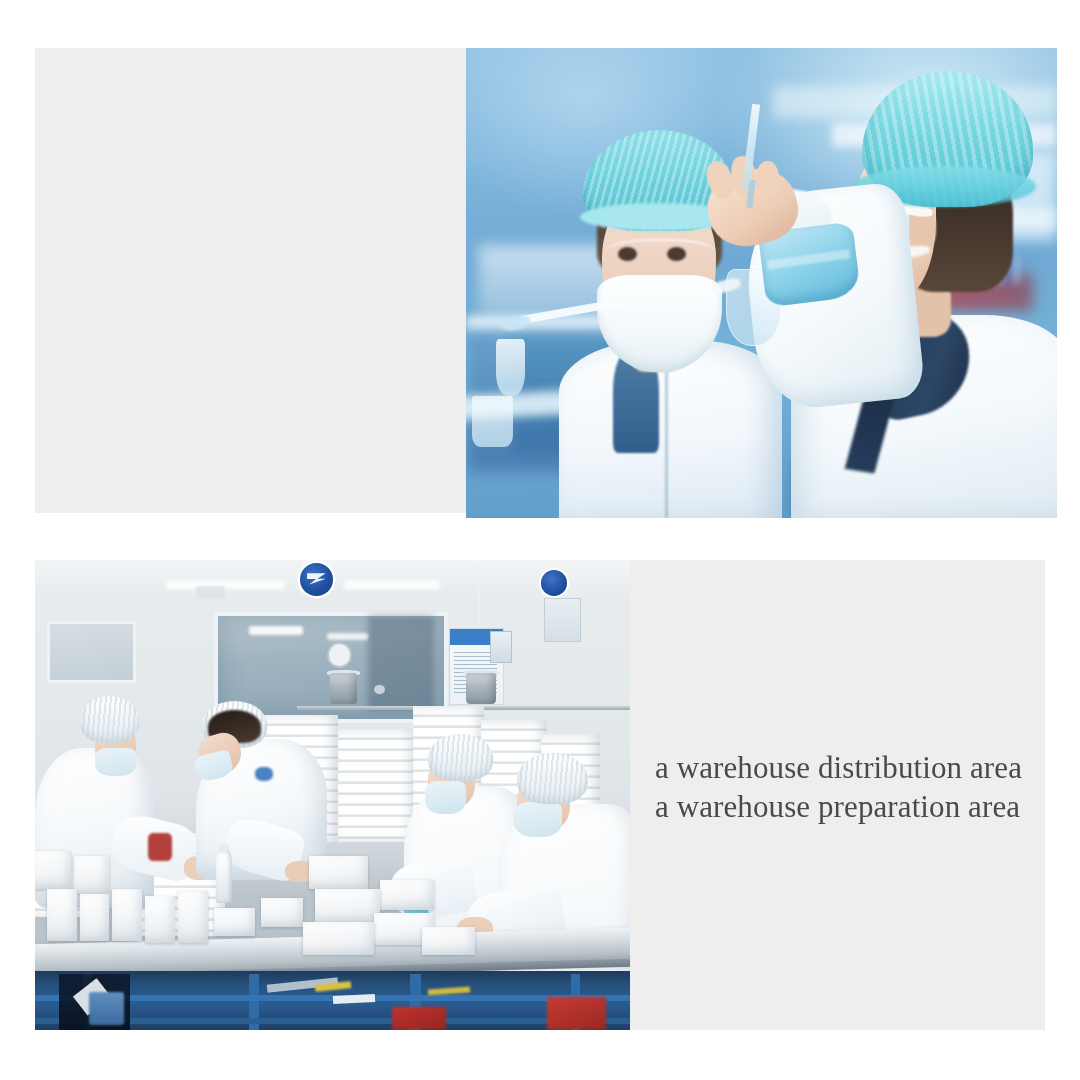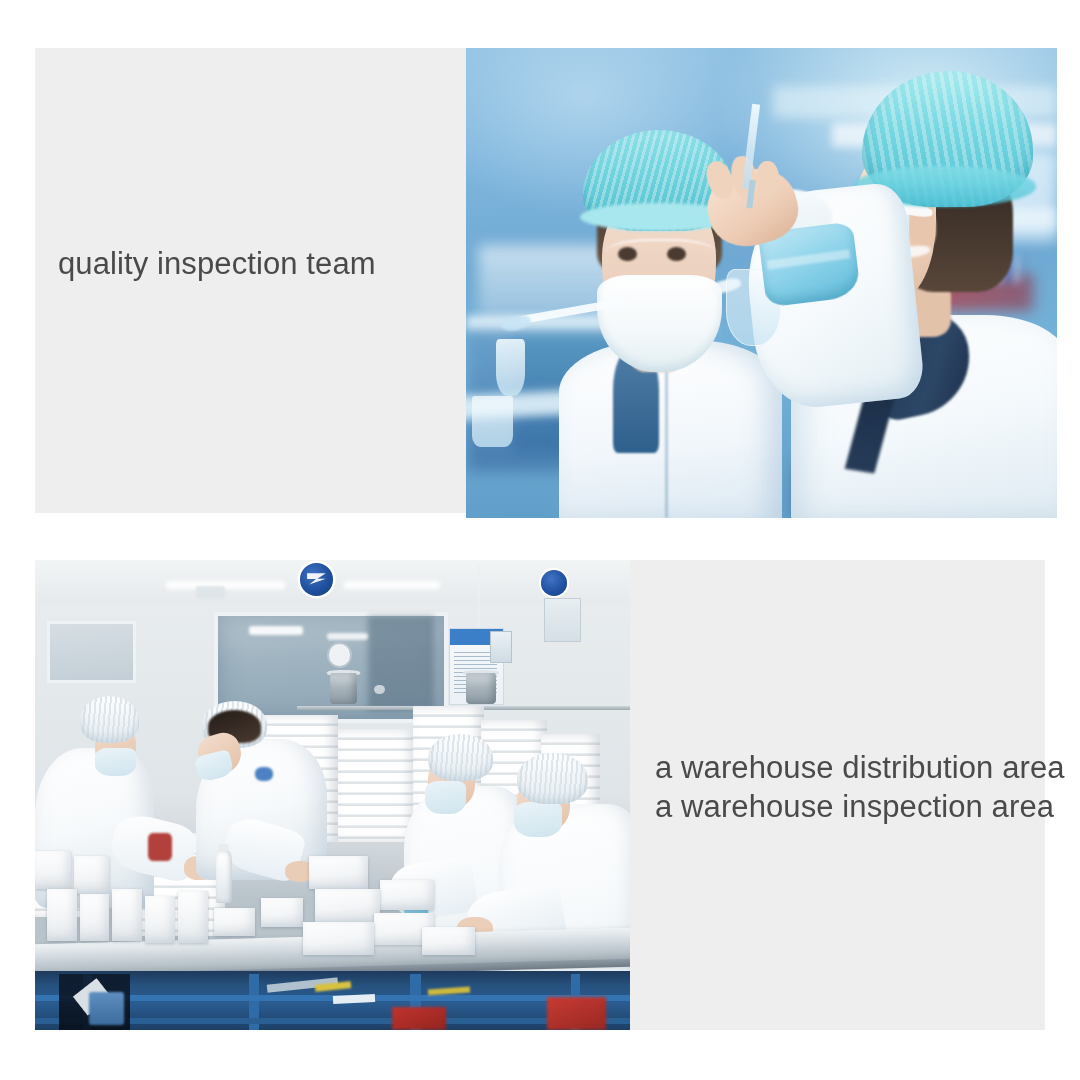--- a/index.html
+++ b/index.html
@@ -365,20 +365,21 @@
     border-radius: 6% 6% 22% 22%;
     filter: blur(.7px);
   }
 
   
   #bottom-section {
     position: absolute;
     left: 0; top: 560px;
     width: 1080px;
     height: 470px;
+    font-family: Liberation Serif, serif;
   }
   #bottom-text-panel {
     position: absolute;
     left: 630px; top: 0px;
     width: 415px;
     height: 470px;
     background: #eeeeee;
   }
   #bottom-caption {
     left: 655px;
@@ -732,21 +733,20 @@
     filter: blur(1px);
   }
 </style>
 </head>
 <body>
 
 <section id="top-section">
 
   <div id="top-text-panel">
     <div class="caption" id="top-caption">
-      <div>quality inspection team</div>
     </div>
   </div>
 
   <figure id="top-photo" style="margin:0">
     <div class="tp-bg"></div>
     <div class="tp-topshelf"></div>
     <div class="tp-rshelf1"></div>
     <div class="tp-rbox"></div>
     <div class="tp-rbox2"></div>
     <div class="tp-rshelf2"></div>
@@ -810,21 +810,21 @@
     <div class="pipette-tip"></div>
   </figure>
 </section>
 
 <section id="bottom-section">
 
   <div id="bottom-text-panel"></div>
 
   <div class="caption" id="bottom-caption" style="position:absolute; top:188px;">
     <div>a warehouse distribution area</div>
-    <div>a warehouse inspection area</div>
+    <div>a warehouse preparation area</div>
   </div>
 
   <figure id="bottom-photo" style="margin:0">
     <div class="bp-bg"></div>
     <div class="bp-ceiling"></div>
     <div class="bp-ceilinglight bp-cl1"></div>
     <div class="bp-ceilinglight bp-cl2"></div>
     <div class="bp-ceilvent"></div>
     <div class="bp-cable"></div>
     <div class="bp-sign"></div>

